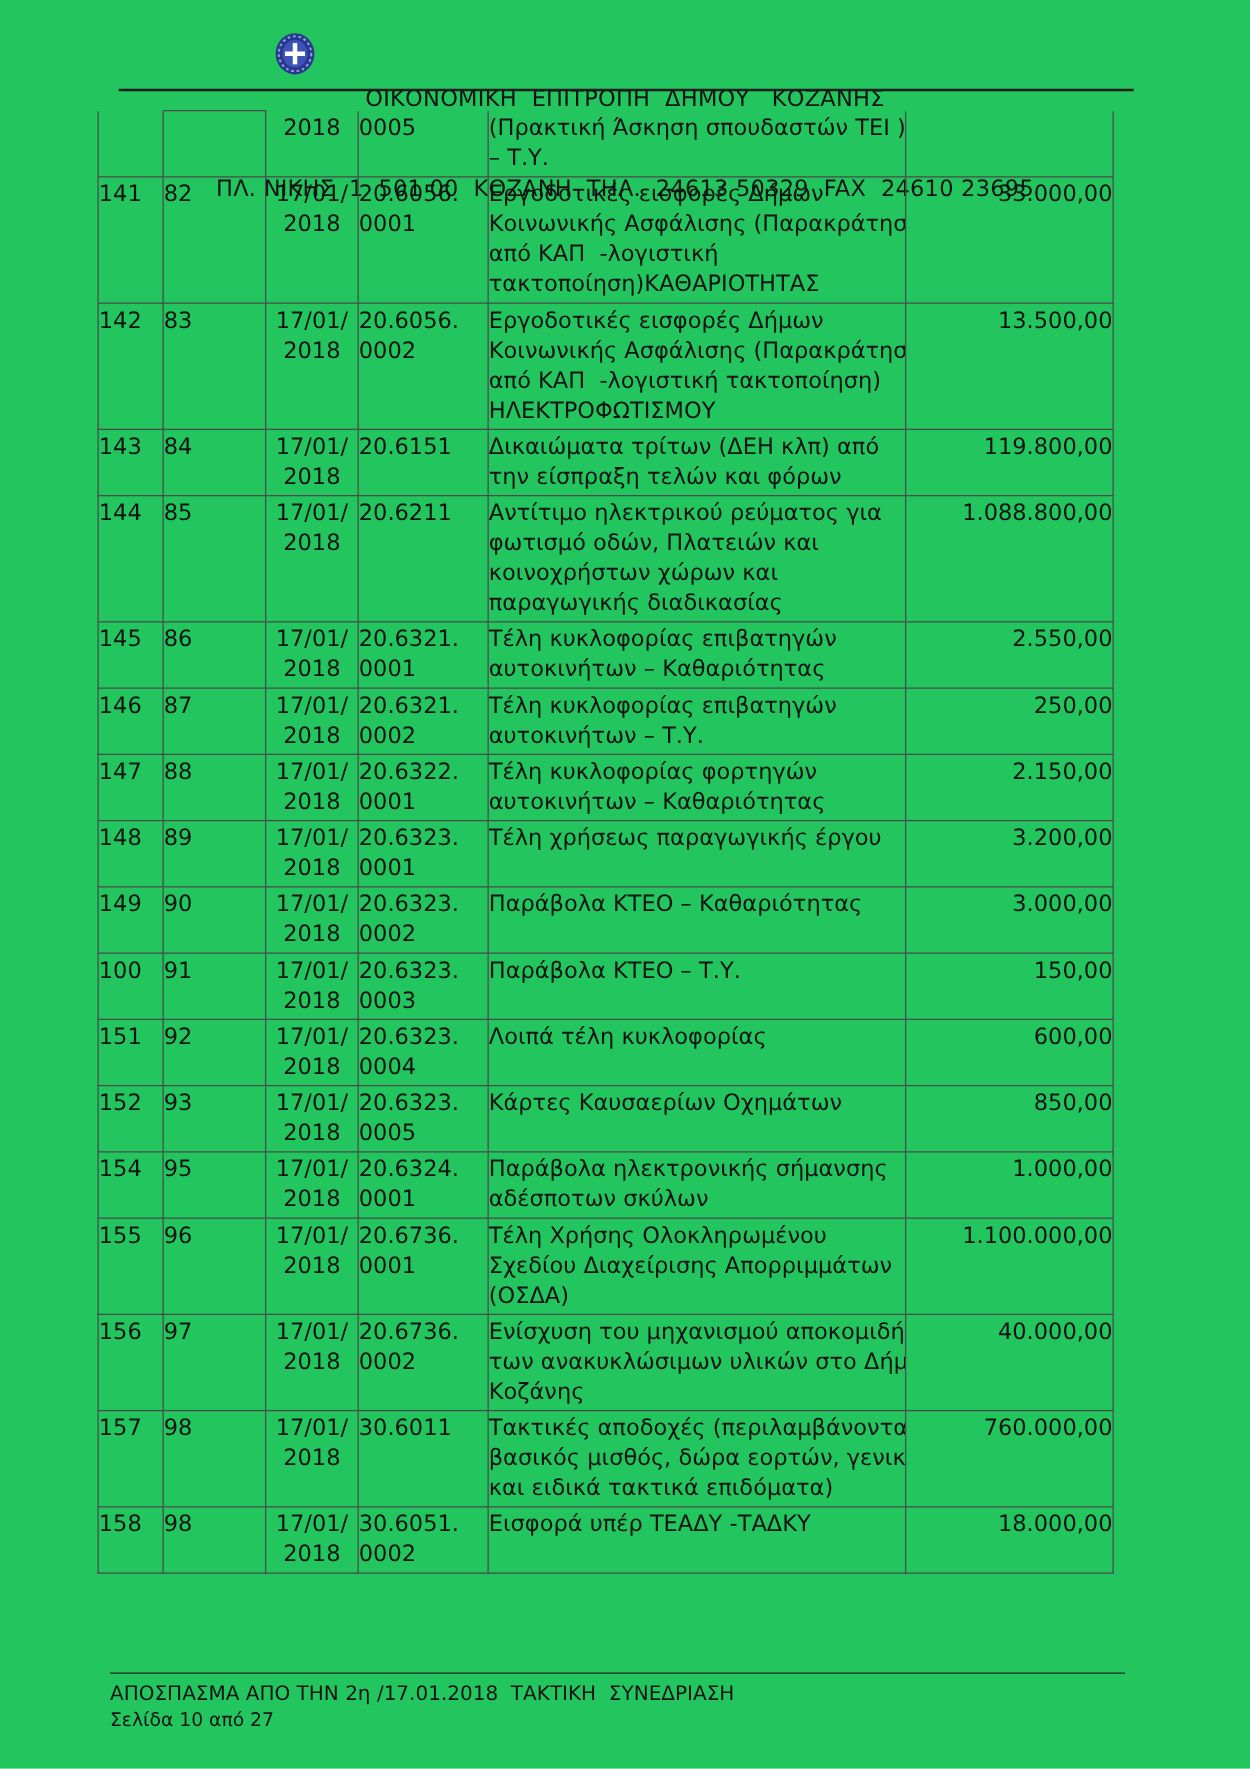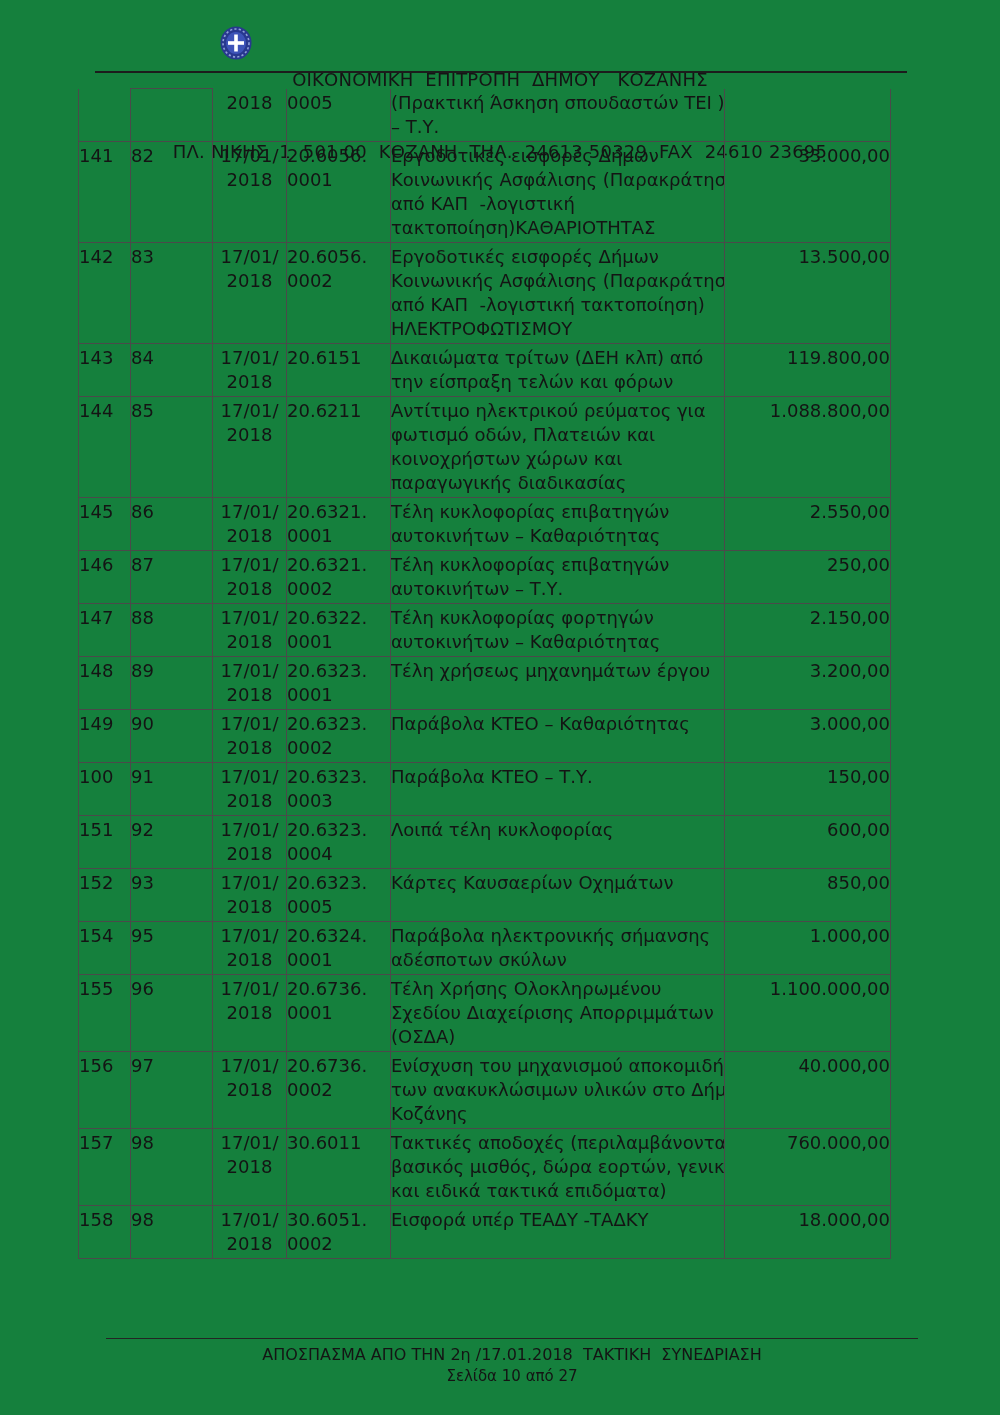--- a/index.html
+++ b/index.html
@@ -1,19 +1,19 @@
 <!DOCTYPE html>
 <html lang="el"><head>
 <meta charset="utf-8">
 <style>
   * { margin:0; padding:0; box-sizing:border-box; }
   html,body { background:#ffffff; }
   .page {
     width:1000px; height:1415px; position:relative; overflow:hidden;
-    background:#15803d; color:#141414;
+    background:#22c55e; color:#141414;
     font-family:"DejaVu Sans", "Liberation Sans", sans-serif;
   }
   .header-text {
     position:absolute; top:20px; left:0; width:100%;
     text-align:center; font-size:18px; line-height:24px;
     white-space:pre; letter-spacing:0.2px; font-weight:500;
   }
   .logo { position:absolute; top:25px; left:219px; width:34px; height:36px; }
   .header-rule {
     position:absolute; top:71px; left:95px; width:812px;
@@ -30,21 +30,21 @@
   table.budget-table td div { min-height:24px; line-height:24px; white-space:pre; }
   td.c-num  { text-align:left; }
   td.c-aa   { text-align:left; }
   td.c-date { text-align:center; }
   td.c-code { padding-left:11px; }
   td.c-desc { padding-left:9px; }
   td.c-amount { text-align:right; padding-right:10px; }
   tr.first-partial td { border-top:none; }
   tr.first-partial td.c-aa { border-top:1px solid #4a4a4a; }
   .footer {
-    position:absolute; top:1338px; left:106px; width:812px; text-align:center;
+    position:absolute; top:1338px; left:88px; width:812px; 
   }
   .footer-rule { border-top:1px solid #242424; margin-bottom:5px; }
   .footer-session { font-size:16px; line-height:22px; white-space:pre; }
   .footer-page { font-size:15px; line-height:20px; white-space:pre; }
 </style>
 </head>
 <body>
 
 <div class="page">
 
@@ -274,21 +274,21 @@
           </td>
           <td class="c-date">
             <div>17/01/</div>
             <div>2018</div>
           </td>
           <td class="c-code">
             <div>20.6323.</div>
             <div>0001</div>
           </td>
           <td class="c-desc">
-            <div>Τέλη χρήσεως μηχανημάτων έργου</div>
+            <div>Τέλη χρήσεως παραγωγικής έργου</div>
           </td>
           <td class="c-amount">
             <div>3.200,00</div>
           </td>
         </tr>
         <tr>
           <td class="c-num">
             <div>149</div>
           </td>
           <td class="c-aa">

